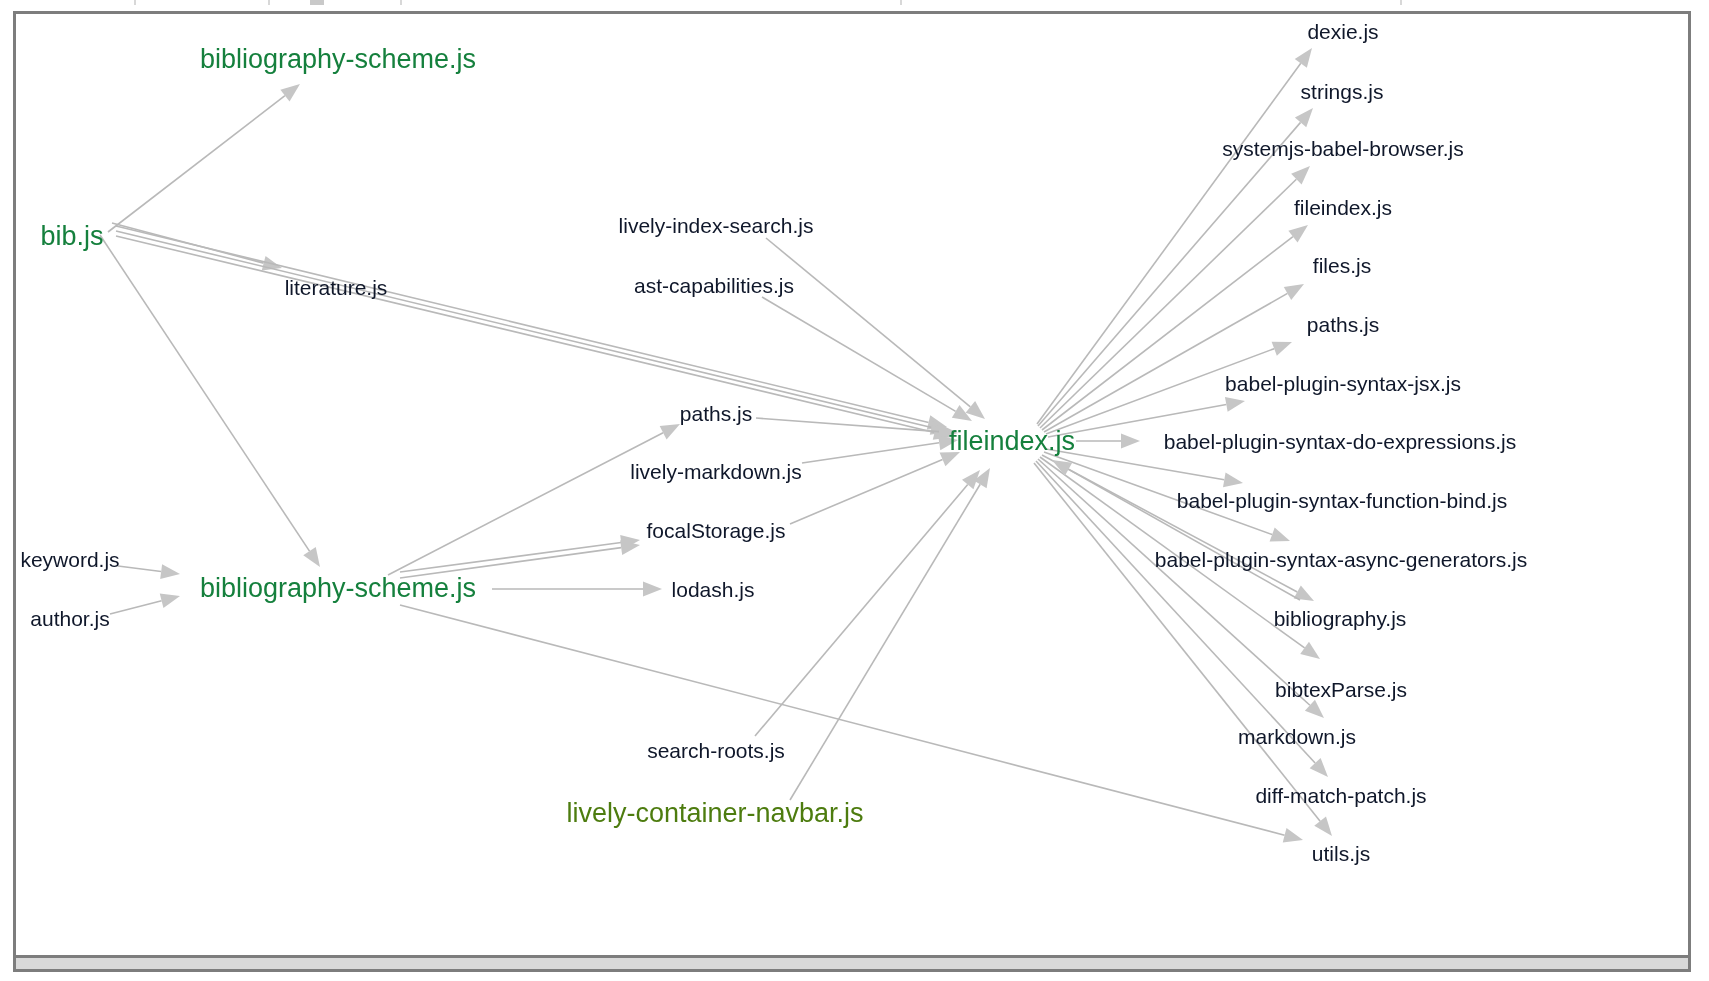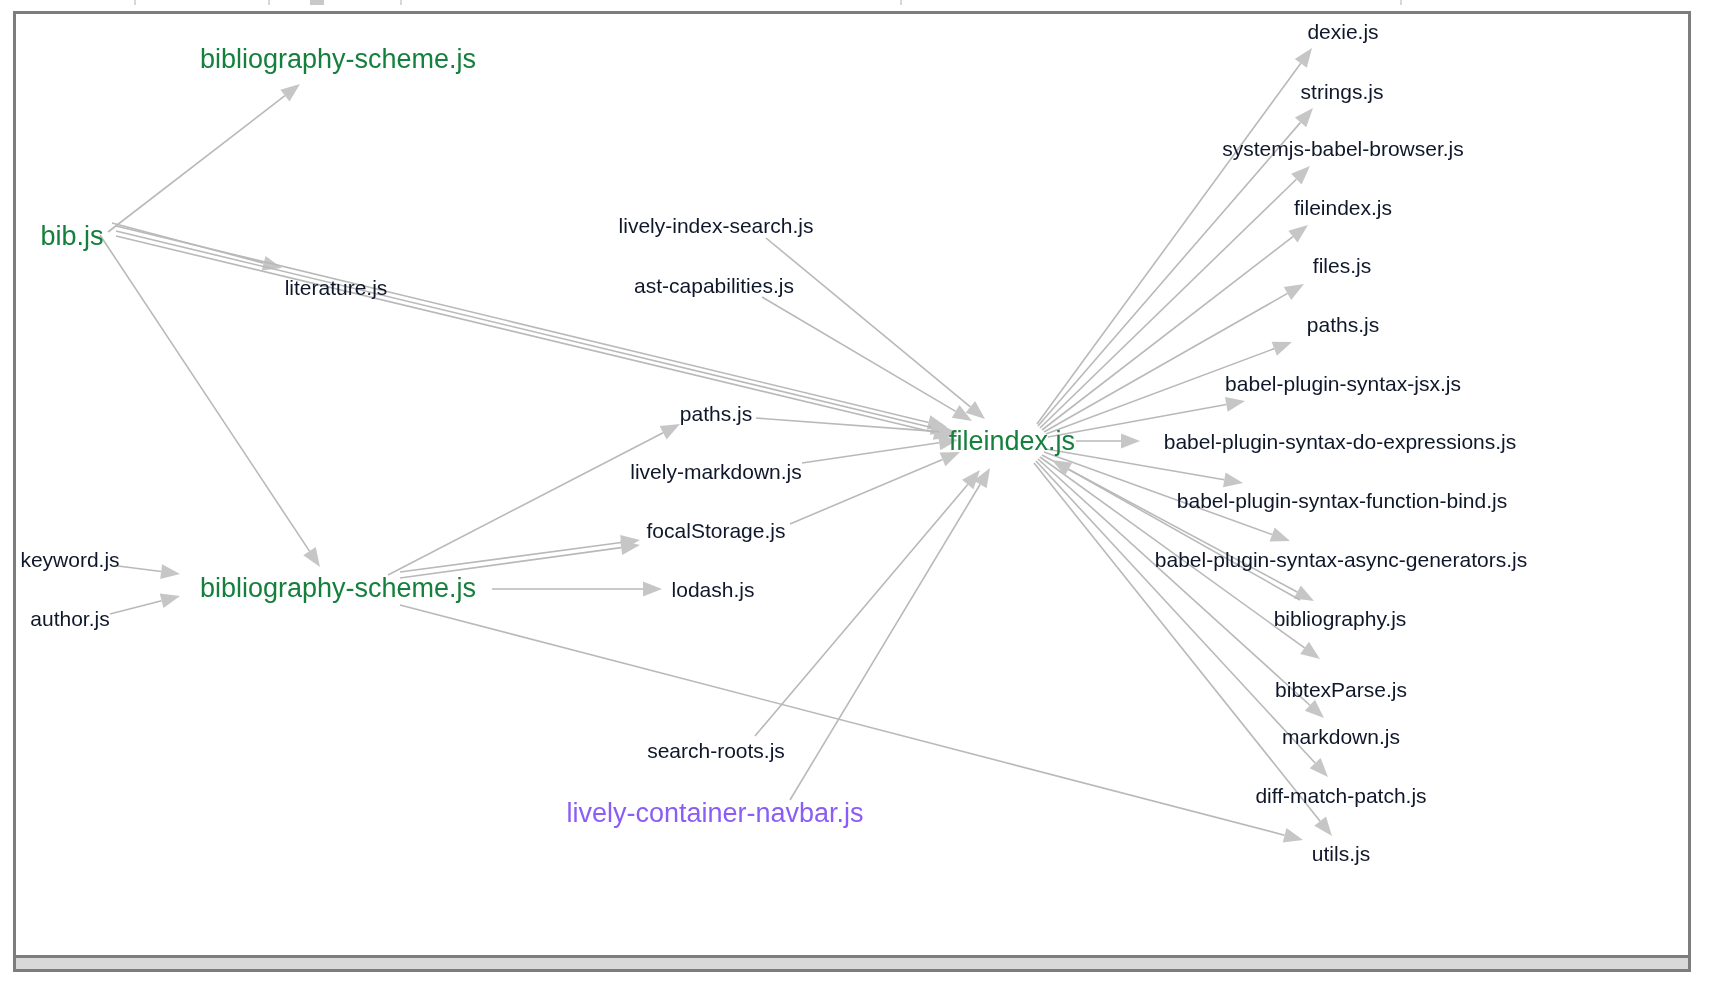--- a/index.html
+++ b/index.html
@@ -29,21 +29,21 @@
   .hscroll-thumb{position:absolute;left:0;top:0;height:100%;background:#d9d9d9;}
 
   
   .node{
     position:absolute;white-space:nowrap;line-height:1;
     transform:translate(-50%,-50%);
     font-family:"Liberation Sans",sans-serif;
   }
   .node.primary{color:#15803d;font-size:27px;}
   .node.dim{color:#0f172a;font-size:21px;}
-  .node.accent{color:#8b5cf6;font-size:27px;}
+  .node.accent{color:#4d7c0f;font-size:27px;}
 </style>
 </head>
 <body>
 
 <div id="app">
 
   <div class="toolbar-strip">
     <span class="tick" style="left:134px;"></span>
     <span class="tick" style="left:268px;"></span>
     <span class="blob" style="left:310px;"></span>
@@ -149,21 +149,21 @@
           <div class="node dim" style="left: 1327px; top: 134px;">systemjs-babel-browser.js</div>
           <div class="node dim" style="left: 1327px; top: 193px;">fileindex.js</div>
           <div class="node dim" style="left: 1326px; top: 251px;">files.js</div>
           <div class="node dim" style="left: 1327px; top: 310px;">paths.js</div>
           <div class="node dim" style="left: 1327px; top: 369px;">babel-plugin-syntax-jsx.js</div>
           <div class="node dim" style="left: 1324px; top: 427px;">babel-plugin-syntax-do-expressions.js</div>
           <div class="node dim" style="left: 1326px; top: 486px;">babel-plugin-syntax-function-bind.js</div>
           <div class="node dim" style="left: 1325px; top: 545px;">babel-plugin-syntax-async-generators.js</div>
           <div class="node dim" style="left: 1324px; top: 604px;">bibliography.js</div>
           <div class="node dim" style="left: 1325px; top: 663px; margin-top: 12px;">bibtexParse.js</div>
-          <div class="node dim" style="left: 1325px; top: 722px;">markdown.js</div>
+          <div class="node dim" style="left: 1281px; top: 722px;">markdown.js</div>
           <div class="node dim" style="left: 1325px; top: 781px;">diff-match-patch.js</div>
           <div class="node dim" style="left: 1325px; top: 839px;">utils.js</div>
         </div>
     </div>
   </div>
 
   <div class="hscrollbar">
     <div class="hscroll-thumb" id="hthumb" style="width: 100%;"></div>
   </div>
 

